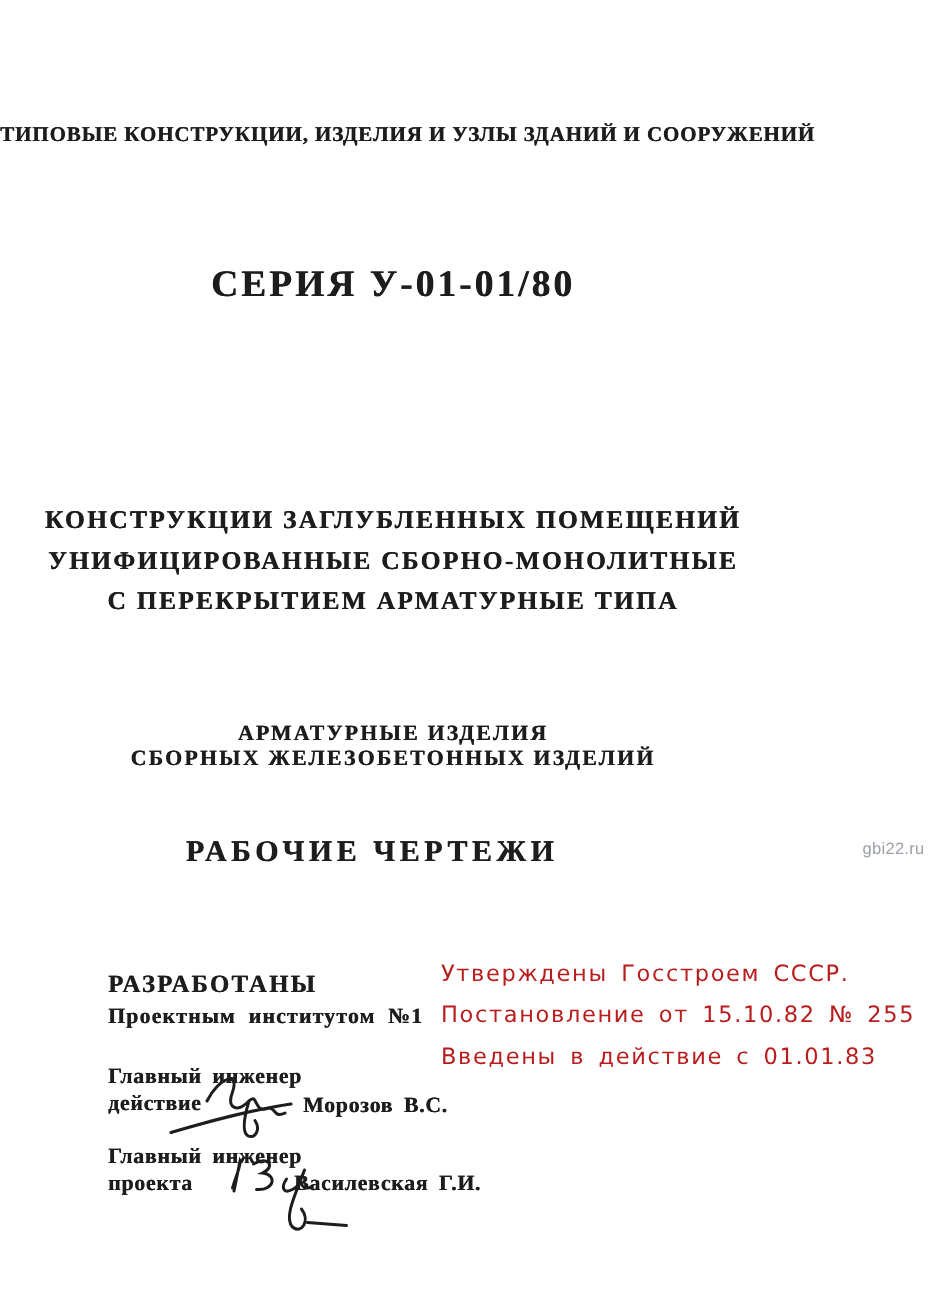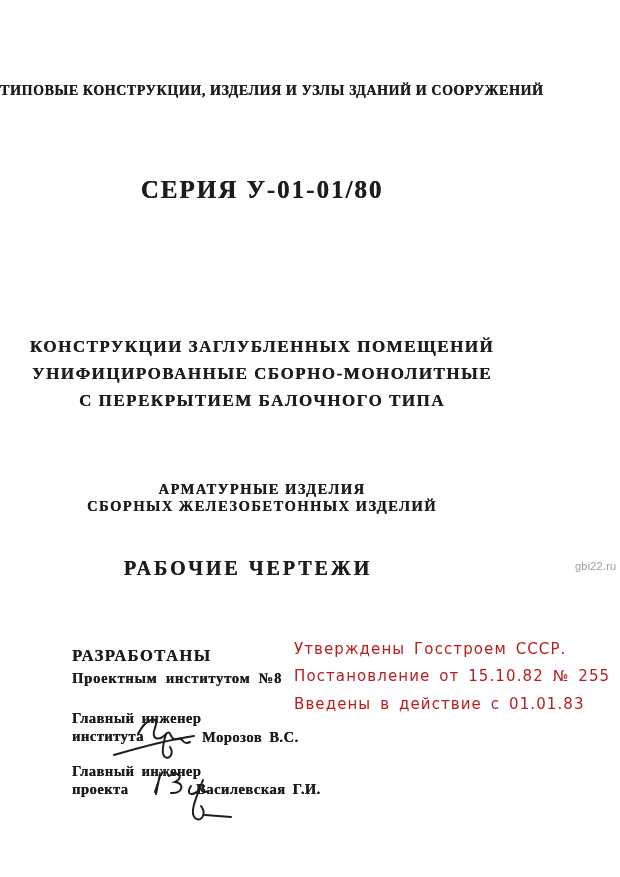--- a/index.html
+++ b/index.html
@@ -107,38 +107,38 @@
 
 <div class="page">
 
   <div class="abs printed centered header-line">ТИПОВЫЕ КОНСТРУКЦИИ, ИЗДЕЛИЯ И УЗЛЫ ЗДАНИЙ И СООРУЖЕНИЙ</div>
 
   <div class="abs printed centered series-line">СЕРИЯ У-01-01/80</div>
 
   <div class="abs printed centered title-block">
     <div>КОНСТРУКЦИИ ЗАГЛУБЛЕННЫХ ПОМЕЩЕНИЙ</div>
     <div>УНИФИЦИРОВАННЫЕ СБОРНО-МОНОЛИТНЫЕ</div>
-    <div>С ПЕРЕКРЫТИЕМ БАЛОЧНОГО ТИПА</div>
+    <div>С ПЕРЕКРЫТИЕМ АРМАТУРНЫЕ ТИПА</div>
   </div>
 
 
   <div class="abs printed centered subtitle-block">
     <div>АРМАТУРНЫЕ ИЗДЕЛИЯ</div>
     <div>СБОРНЫХ ЖЕЛЕЗОБЕТОННЫХ ИЗДЕЛИЙ</div>
   </div>
 
   <div class="abs printed centered doctype-line">РАБОЧИЕ ЧЕРТЕЖИ</div>
 
   <div class="abs watermark">gbi22.ru</div>
 
   <div class="abs printed developed-heading">РАЗРАБОТАНЫ</div>
-  <div class="abs printed developed-institute">Проектным институтом №8</div>
+  <div class="abs printed developed-institute">Проектным институтом №1</div>
 
   <div class="abs printed role ce1-l1">Главный инженер</div>
-  <div class="abs printed role ce1-l2">института</div>
+  <div class="abs printed role ce1-l2">действие</div>
   <div class="abs printed role ce1-name">Морозов В.С.</div>
 
   <div class="abs sig sig-1">
     <svg width="120" height="55" viewBox="0 0 120 55" fill="none" xmlns="http://www.w3.org/2000/svg">
       <path d="M30 22 C38 6, 52 2, 47 16 C43 27, 50 30, 58 22 C64 16, 61 30, 70 27 C76 25, 74 34, 82 30" stroke="#1d1d1d" stroke-width="2" stroke-linecap="round"></path>
       <path d="M6 43 C30 36, 58 28, 86 24" stroke="#1d1d1d" stroke-width="2" stroke-linecap="round"></path>
       <path d="M58 22 C55 32, 53 42, 57 45 C62 48, 66 41, 62 35" stroke="#1d1d1d" stroke-width="2" stroke-linecap="round"></path>
     </svg>
   </div>
 

